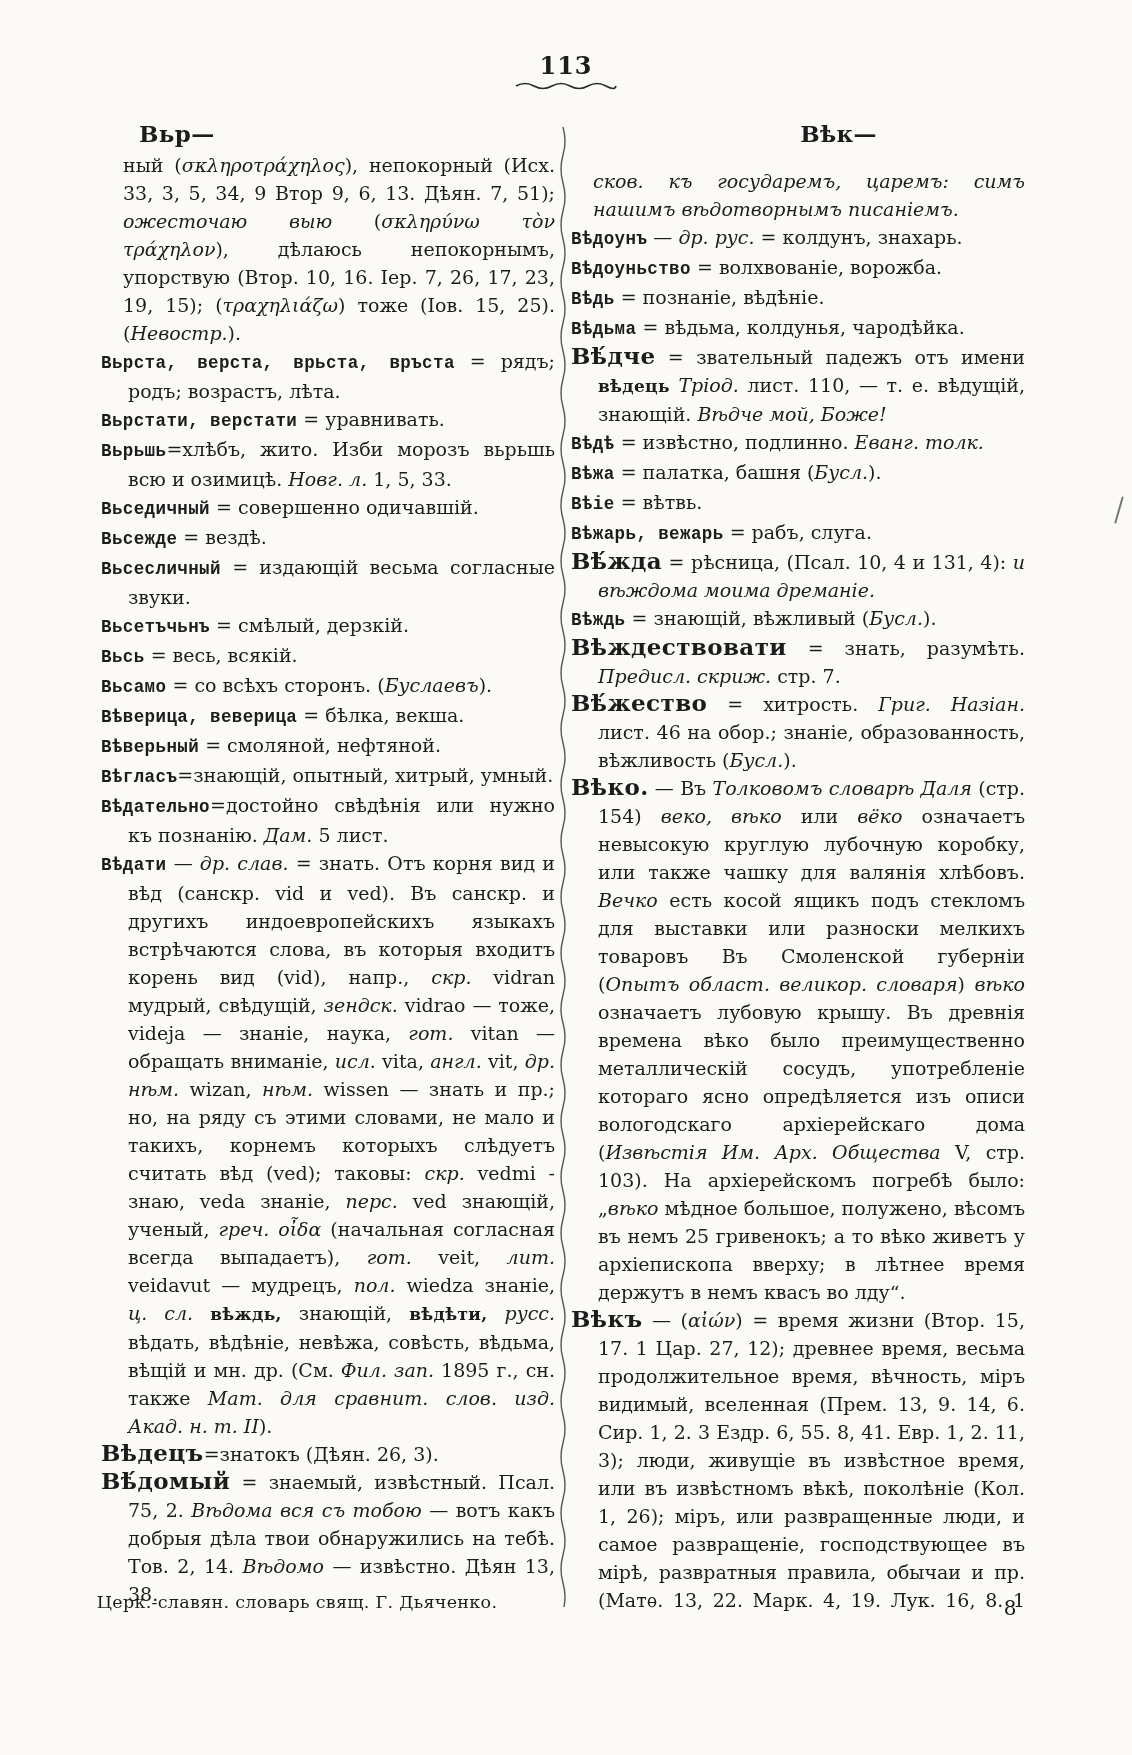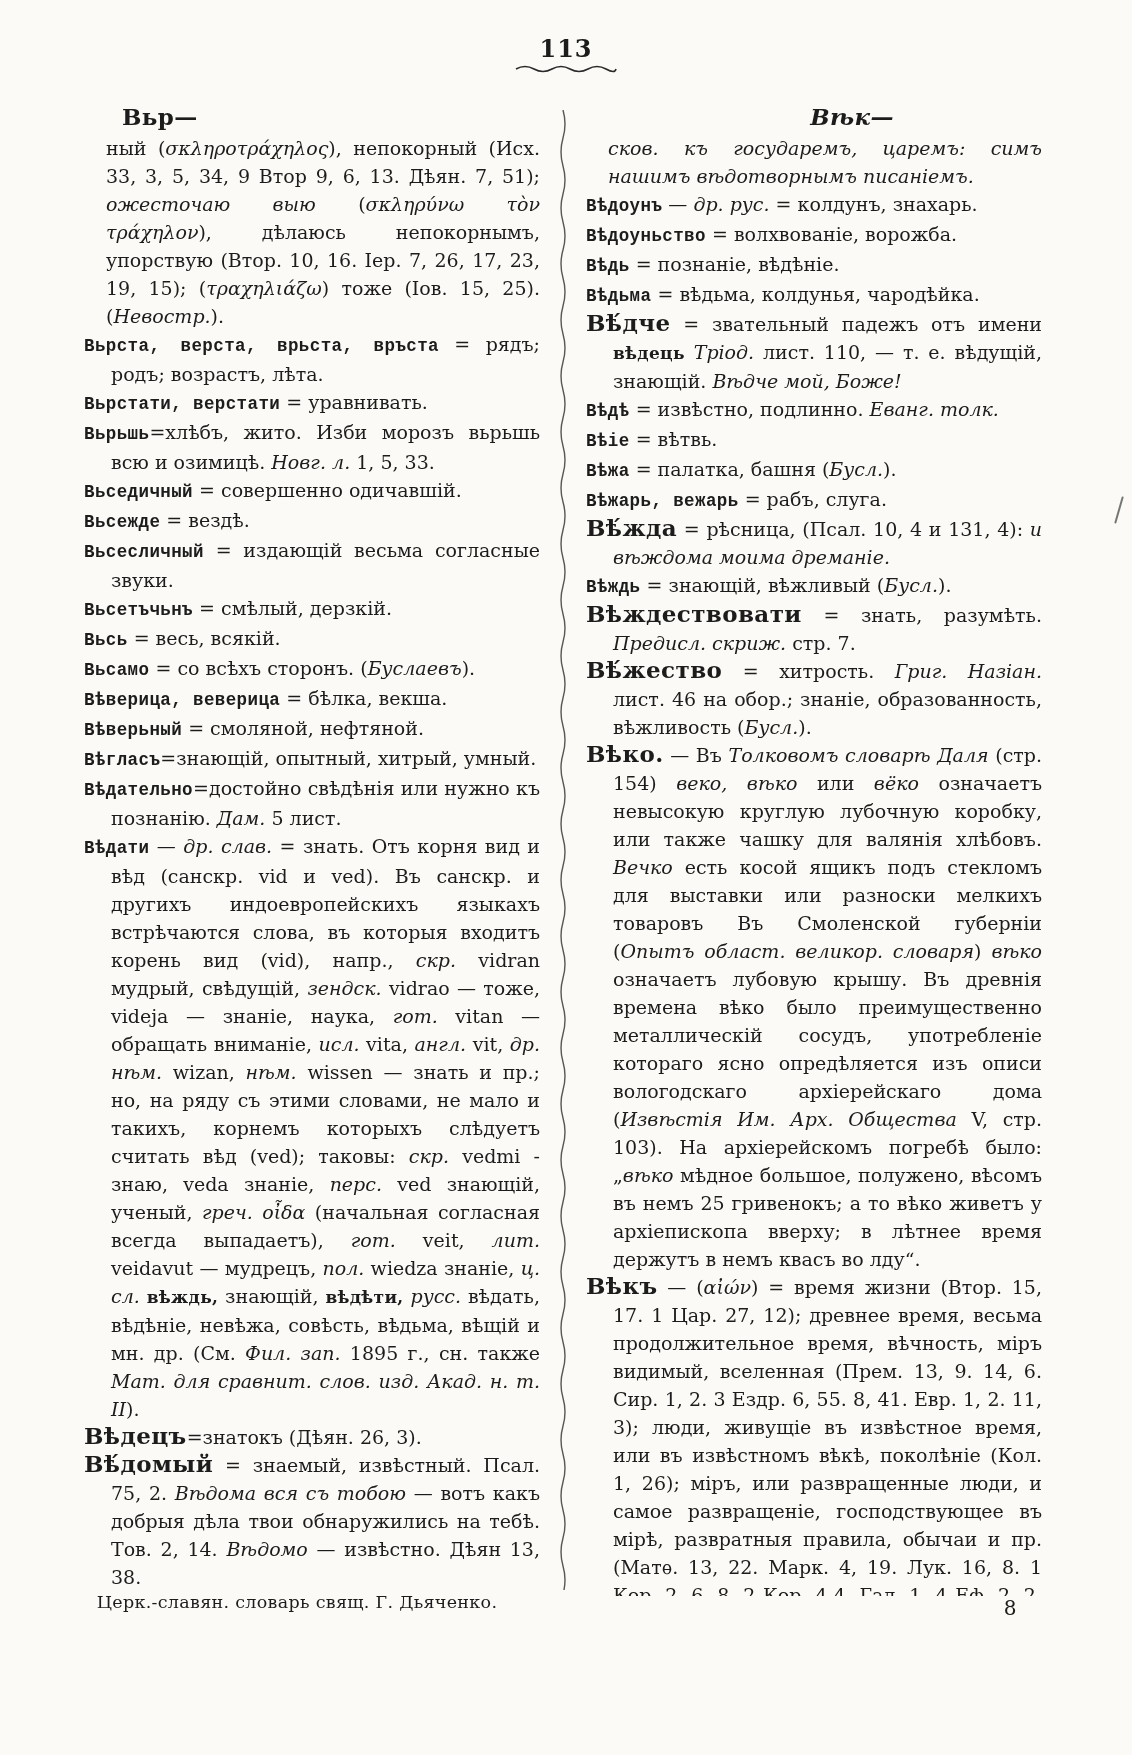--- a/index.html
+++ b/index.html
@@ -3,40 +3,40 @@
 <meta charset="utf-8">
 <style>
   html,body{margin:0;padding:0;}
   body{
     width:1132px;height:1755px;
     background:#fbfaf6;
     color:#1c1c1c;
     font-family:"DejaVu Serif", serif;
     overflow:hidden;position:relative;
   }
-  .page{position:relative;width:1132px;height:1755px;padding:0;box-sizing:border-box;}
+  .page{position:relative;width:1132px;height:1755px;padding:17px;box-sizing:border-box;}
   .pagehead{position:relative;text-align:center;padding-top:34px;height:66px;}
   .pagenum{font-weight:700;font-size:24px;letter-spacing:1px;}
   .pagenum-underline{display:block;margin:1px auto 0;}
   .cols{
     display:flex;align-items:flex-start;justify-content:space-between;
     padding:0 90px 0 84px;margin-top:4px;
   }
   .col{
     width:456px;
     font-size:19px;line-height:28px;
     text-align:justify;
     max-height:1492px;overflow:hidden;
   }
   .divider{width:16px;flex:none;position:relative;top:6px;}
   .entry{margin:0;}
   .entry.hang{padding-left:27px;text-indent:-27px;}
   .entry.cont{padding-left:22px;text-indent:0;}
   .entry.runhead-left{padding-left:38px;text-indent:0;margin-bottom:2px;}
-  .entry.runhead-right{text-align:right;padding-right:148px;text-indent:0;margin-bottom:2px;font-style:italic;}
+  .entry.runhead-right{text-align:right;padding-right:148px;text-indent:0;margin-bottom:18px;}
   .s-plain{}
   .s-italic{font-style:italic;}
   .s-greek{font-style:italic;}
   .s-head{font-weight:700;font-size:17.5px;letter-spacing:.4px;font-family:Liberation Mono, monospace;}
   .s-headbig{font-weight:700;font-size:23px;letter-spacing:.4px;line-height:1;}
   .s-csinline{font-weight:700;font-size:17px;letter-spacing:.3px;}
   .footer-imprint{
     position:absolute;left:68px;width:458px;top:1592px;
     text-align:center;font-size:17.5px;letter-spacing:.3px;
   }
@@ -89,22 +89,22 @@
     </div>
     <div class="col" id="col-right">
         <p class="entry runhead-right"><span class="s-headbig">Вѣк—</span></p>
         <p class="entry cont"><span class="s-italic">сков. къ государемъ, царемъ: симъ нашимъ вѣдотворнымъ писаніемъ.</span></p>
         <p class="entry hang"><span class="s-head">Вѣдоунъ</span><span class="s-plain"> — </span><span class="s-italic">др. рус.</span><span class="s-plain"> = колдунъ, знахарь.</span></p>
         <p class="entry hang"><span class="s-head">Вѣдоуньство</span><span class="s-plain"> = волхвованіе, ворожба.</span></p>
         <p class="entry hang"><span class="s-head">Вѣдь</span><span class="s-plain"> = познаніе, вѣдѣніе.</span></p>
         <p class="entry hang"><span class="s-head">Вѣдьма</span><span class="s-plain"> = вѣдьма, колдунья, чародѣйка.</span></p>
         <p class="entry hang"><span class="s-headbig">Вѣ́дче</span><span class="s-plain"> = звательный падежъ отъ имени </span><span class="s-csinline">вѣдець</span><span class="s-plain"> </span><span class="s-italic">Тріод.</span><span class="s-plain"> лист. 110, — т. е. вѣдущій, знающій. </span><span class="s-italic">Вѣдче мой, Боже!</span></p>
         <p class="entry hang"><span class="s-head">Вѣдѣ</span><span class="s-plain"> = извѣстно, подлинно. </span><span class="s-italic">Еванг. толк.</span></p>
+        <p class="entry hang"><span class="s-head">Вѣжа</span><span class="s-plain"> = палатка, башня (</span><span class="s-italic">Бусл.</span><span class="s-plain">).</span></p>
         <p class="entry hang"><span class="s-head">Вѣіе</span><span class="s-plain"> = вѣтвь.</span></p>
-        <p class="entry hang"><span class="s-head">Вѣжа</span><span class="s-plain"> = палатка, башня (</span><span class="s-italic">Бусл.</span><span class="s-plain">).</span></p>
         <p class="entry hang"><span class="s-head">Вѣжарь, вежарь</span><span class="s-plain"> = рабъ, слуга.</span></p>
         <p class="entry hang"><span class="s-headbig">Вѣ́жда</span><span class="s-plain"> = рѣсница, (Псал. 10, 4 и 131, 4): </span><span class="s-italic">и вѣждома моима дреманіе.</span></p>
         <p class="entry hang"><span class="s-head">Вѣждь</span><span class="s-plain"> = знающій, вѣжливый (</span><span class="s-italic">Бусл.</span><span class="s-plain">).</span></p>
         <p class="entry hang"><span class="s-headbig">Вѣждествовати</span><span class="s-plain"> = знать, разумѣть. </span><span class="s-italic">Предисл. скриж.</span><span class="s-plain"> стр. 7.</span></p>
         <p class="entry hang"><span class="s-headbig">Вѣ́жество</span><span class="s-plain"> = хитрость. </span><span class="s-italic">Григ. Назіан.</span><span class="s-plain"> лист. 46 на обор.; знаніе, образованность, вѣжливость (</span><span class="s-italic">Бусл.</span><span class="s-plain">).</span></p>
         <p class="entry hang"><span class="s-headbig">Вѣко.</span><span class="s-plain"> — Въ </span><span class="s-italic">Толковомъ словарѣ Даля</span><span class="s-plain"> (стр. 154) </span><span class="s-italic">веко, вѣко</span><span class="s-plain"> или </span><span class="s-italic">вёко</span><span class="s-plain"> означаетъ невысокую круглую лубочную коробку, или также чашку для валянія хлѣбовъ. </span><span class="s-italic">Вечко</span><span class="s-plain"> есть косой ящикъ подъ стекломъ для выставки или разноски мелкихъ товаровъ Въ Смоленской губерніи (</span><span class="s-italic">Опытъ област. великор. словаря</span><span class="s-plain">) </span><span class="s-italic">вѣко</span><span class="s-plain"> означаетъ лубовую крышу. Въ древнія времена вѣко было преимущественно металлическій сосудъ, употребленіе котораго ясно опредѣляется изъ описи вологодскаго архіерейскаго дома (</span><span class="s-italic">Извѣстія Им. Арх. Общества</span><span class="s-plain"> V, стр. 103). На архіерейскомъ погребѣ было: „</span><span class="s-italic">вѣко</span><span class="s-plain"> мѣдное большое, полужено, вѣсомъ въ немъ 25 гривенокъ; а то вѣко живетъ у архіепископа вверху; в лѣтнее время держутъ в немъ квасъ во лду“.</span></p>
         <p class="entry hang"><span class="s-headbig">Вѣкъ</span><span class="s-plain"> — (</span><span class="s-greek">αἰών</span><span class="s-plain">) = время жизни (Втор. 15, 17. 1 Цар. 27, 12); древнее время, весьма продолжительное время, вѣчность, міръ видимый, вселенная (Прем. 13, 9. 14, 6. Сир. 1, 2. 3 Ездр. 6, 55. 8, 41. Евр. 1, 2. 11, 3); люди, живущіе въ извѣстное время, или въ извѣстномъ вѣкѣ, поколѣніе (Кол. 1, 26); міръ, или развращенные люди, и самое развращеніе, господствующее въ мірѣ, развратныя правила, обычаи и пр. (Матѳ. 13, 22. Марк. 4, 19. Лук. 16, 8. 1 Кор. 2, 6. 8. 2 Кор. 4,4. Гал. 1, 4 Еф. 2, 2. 6, 12. 2 Тим. 4, 10); всё</span></p>
       </div>
   </div>
 

